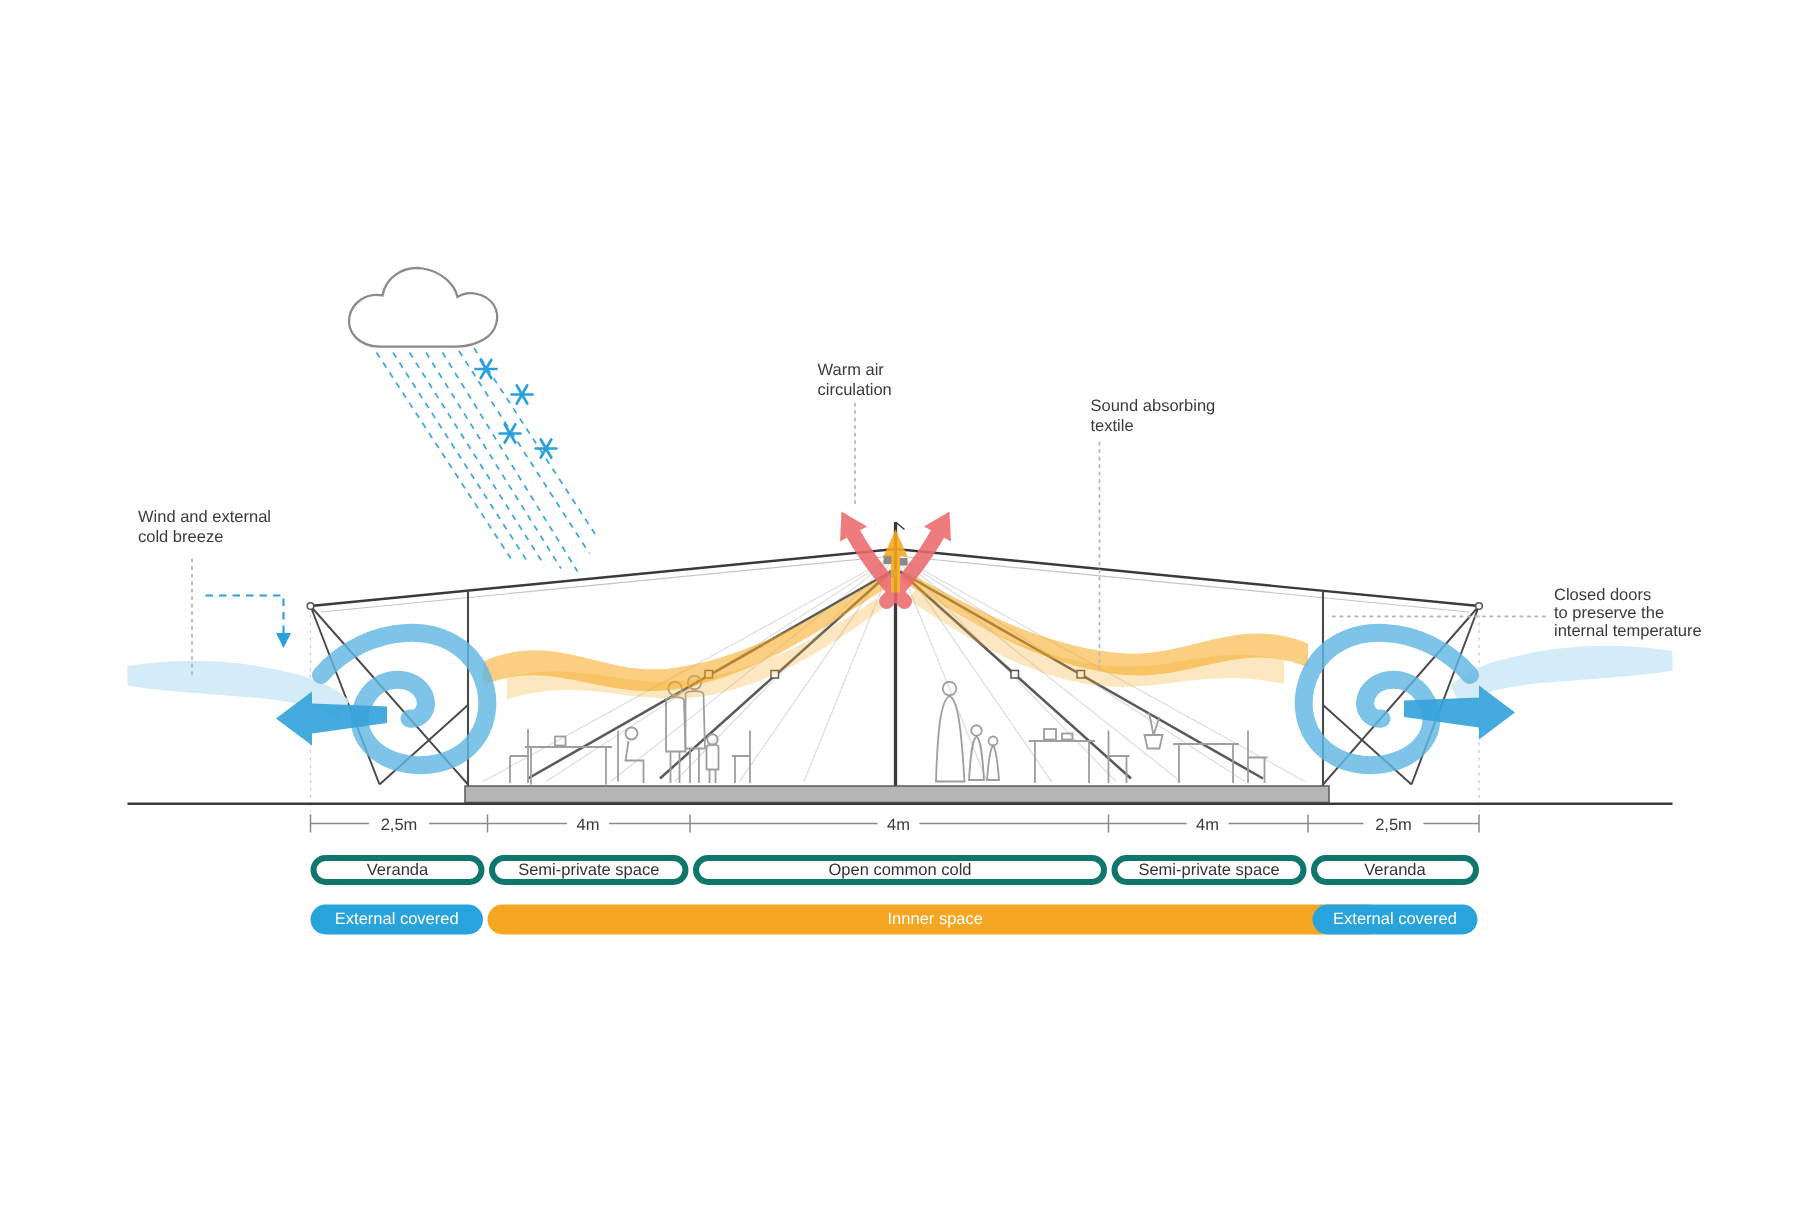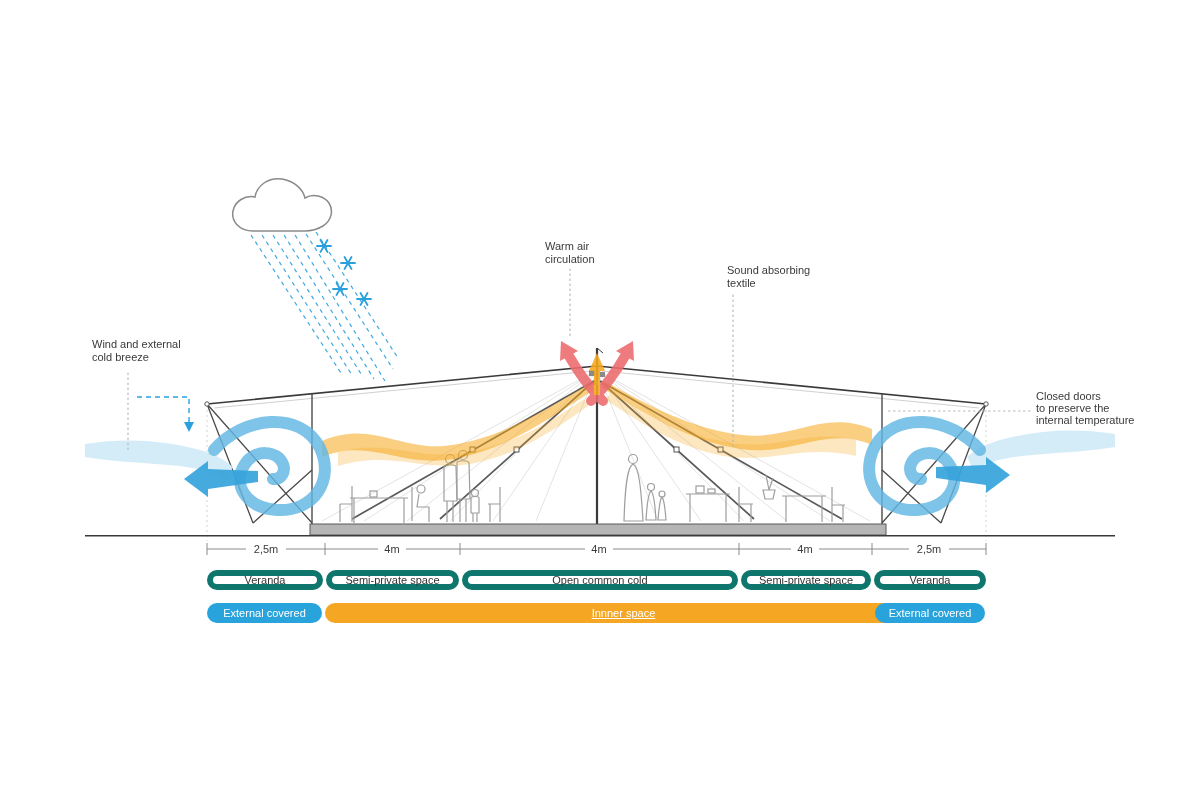--- a/index.html
+++ b/index.html
@@ -4,21 +4,21 @@
 <style>
   html,body{margin:0;padding:0;background:#fff;}
   .stage{
     position:relative;width:1200px;height:806px;background:#ffffff;
     font-family:"Liberation Sans",sans-serif;overflow:hidden;
   }
   .stage svg{position:absolute;left:0;top:0;}
   .ann{font-size:11px;fill:#3a3a3a;}
   .dim{font-size:11px;fill:#3a3a3a;text-anchor:middle;}
   .space-box{
-    position:absolute;top:570px;height:20px;border:6px solid #0f766e;border-radius:11px;
+    position:absolute;top:570px;height:20px;border:4px solid #0f766e;border-radius:11px;
     background:#fff;font-size:11px;color:#333;display:flex;align-items:center;justify-content:center;
     box-sizing:border-box;white-space:nowrap;
   }
   .zone-bar{
     position:absolute;top:603px;height:20px;border-radius:10px;color:#fff;font-size:11px;
     display:flex;align-items:center;justify-content:center;white-space:nowrap;
   }
 </style>
 </head>
 <body>
@@ -178,20 +178,20 @@
 <div class="space-box" style="left:741px;width:130px;">
       <span>Semi-private space</span>
     </div>
 <div class="space-box" style="left:874px;width:112px;">
       <span>Veranda</span>
     </div>
 
 <div class="zone-bar" style="left: 207px; width: 115px; background-color: rgb(41, 163, 220);">
       <span>External covered</span>
     </div>
-<div class="zone-bar" style="left: 325px; width: 597px; background-color: rgb(245, 166, 35); text-decoration: underline;">
+<div class="zone-bar" style="left: 325px; width: 597px; background-color: rgb(245, 166, 35);">
       <span>Innner space</span>
     </div>
 <div class="zone-bar" style="left: 875px; width: 110px; background-color: rgb(41, 163, 220);">
       <span>External covered</span>
     </div>
 
 </div>
 
 </body></html>

